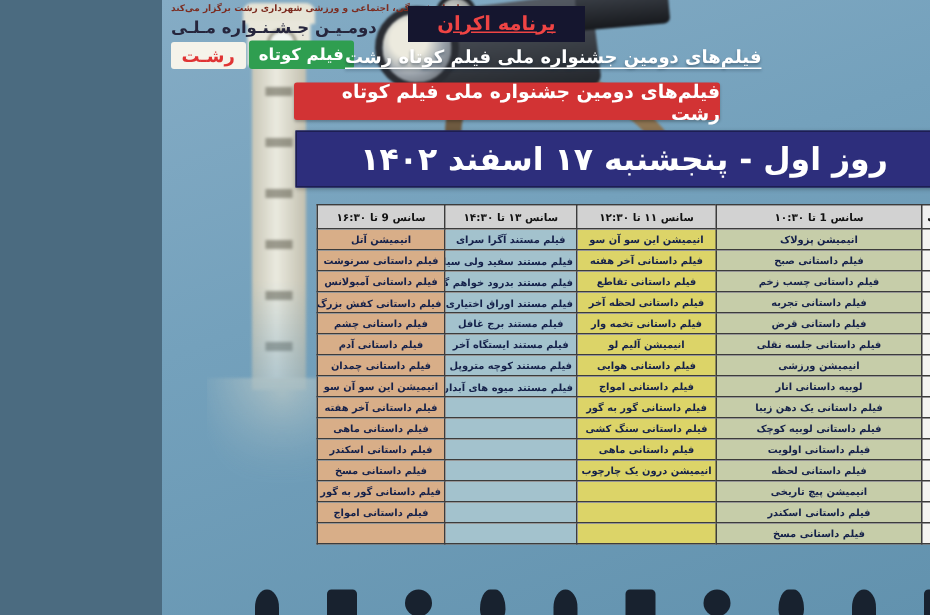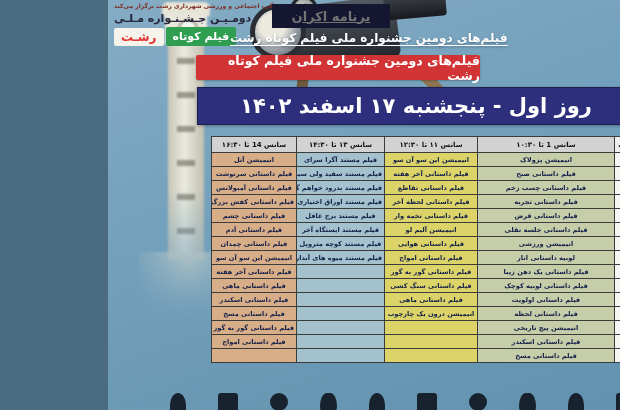--- a/index.html
+++ b/index.html
@@ -33,21 +33,21 @@
   .cam-lens2{position:absolute;left:56px;top:4px;width:22px;height:22px;border-radius:50%;
     border:3px solid #23262b;background:radial-gradient(circle at 40% 40%,#dcdcd2,#6a7077);}
   .film-arc{position:absolute;left:58px;top:58px;width:150px;height:92px;border-radius:50%;
     border:11px solid transparent;border-top-color:#8d7452;border-left-color:#6e5a40;transform:rotate(26deg);}
   
   .organizer{position:absolute;left:6px;top:2px;width:236px;text-align:left;
     font-size:6px;line-height:7px;color:#7c2c20;font-weight:bold;direction:rtl;}
   .festival{position:absolute;left:6px;top:12px;width:236px;text-align:left;
     font-size:11px;font-weight:bold;color:#26263d;}
   .program{position:absolute;right:230px;top:4px;min-width:118px;height:24px;padding:0 8px;
-    background:#15162f;color:#737373;font-size:13px;font-weight:bold;
+    background:#15162f;color:#ef4444;font-size:13px;font-weight:bold;
     display:flex;align-items:center;justify-content:center;text-decoration:underline;box-sizing:border-box;margin-left:32px;}
   .logo-row{position:absolute;left:6px;top:27px;display:flex;align-items:center;gap:2px;direction:ltr;}
   .logo-red{background:#f5f3ea;color:#e03434;font-size:12px;font-weight:bold;
     padding:2px 7px;border-radius:2px;letter-spacing:2px;}
   .logo-green{background:#2f9e50;color:#fff;font-size:11px;font-weight:bold;padding:3px 7px;border-radius:2px;}
   .subtitle{position:absolute;left:122px;top:31px;color:#fff;font-size:12px;font-weight:bold;
     text-shadow:0 1px 2px rgba(20,40,60,.45);text-decoration:underline;text-underline-offset:3px;}
   .red-banner{position:absolute;left:88px;top:55px;width:284px;height:25px;background:#d23334;
     border-radius:2px;color:#fff;font-size:12.5px;font-weight:bold;
     display:flex;align-items:center;justify-content:center;box-shadow:0 1px 2px rgba(0,0,0,.25);}
@@ -117,21 +117,21 @@
         <col style="width:93px">
         <col style="width:88px">
         <col style="width:85px">
     </colgroup>
     <thead>
       <tr class="head-row">
         <th class="no-col">ردیف</th>
         <th>سانس 1 تا ۱۰:۳۰</th>
         <th>سانس ۱۱ تا ۱۲:۳۰</th>
         <th>سانس ۱۳ تا ۱۴:۳۰</th>
-        <th>سانس 14 تا ۱۶:۳۰</th>
+        <th>سانس 9 تا ۱۶:۳۰</th>
       </tr>
     </thead>
     <tbody id="sched-body">
         <tr>
           <td class="no">۱</td>
           <td class="c0">انیمیشن پزولاک</td>
           <td class="c1">انیمیشن این سو آن سو</td>
           <td class="c2">فیلم مستند آگرا سرای</td>
           <td class="c3">انیمیشن آتل</td>
         </tr>

